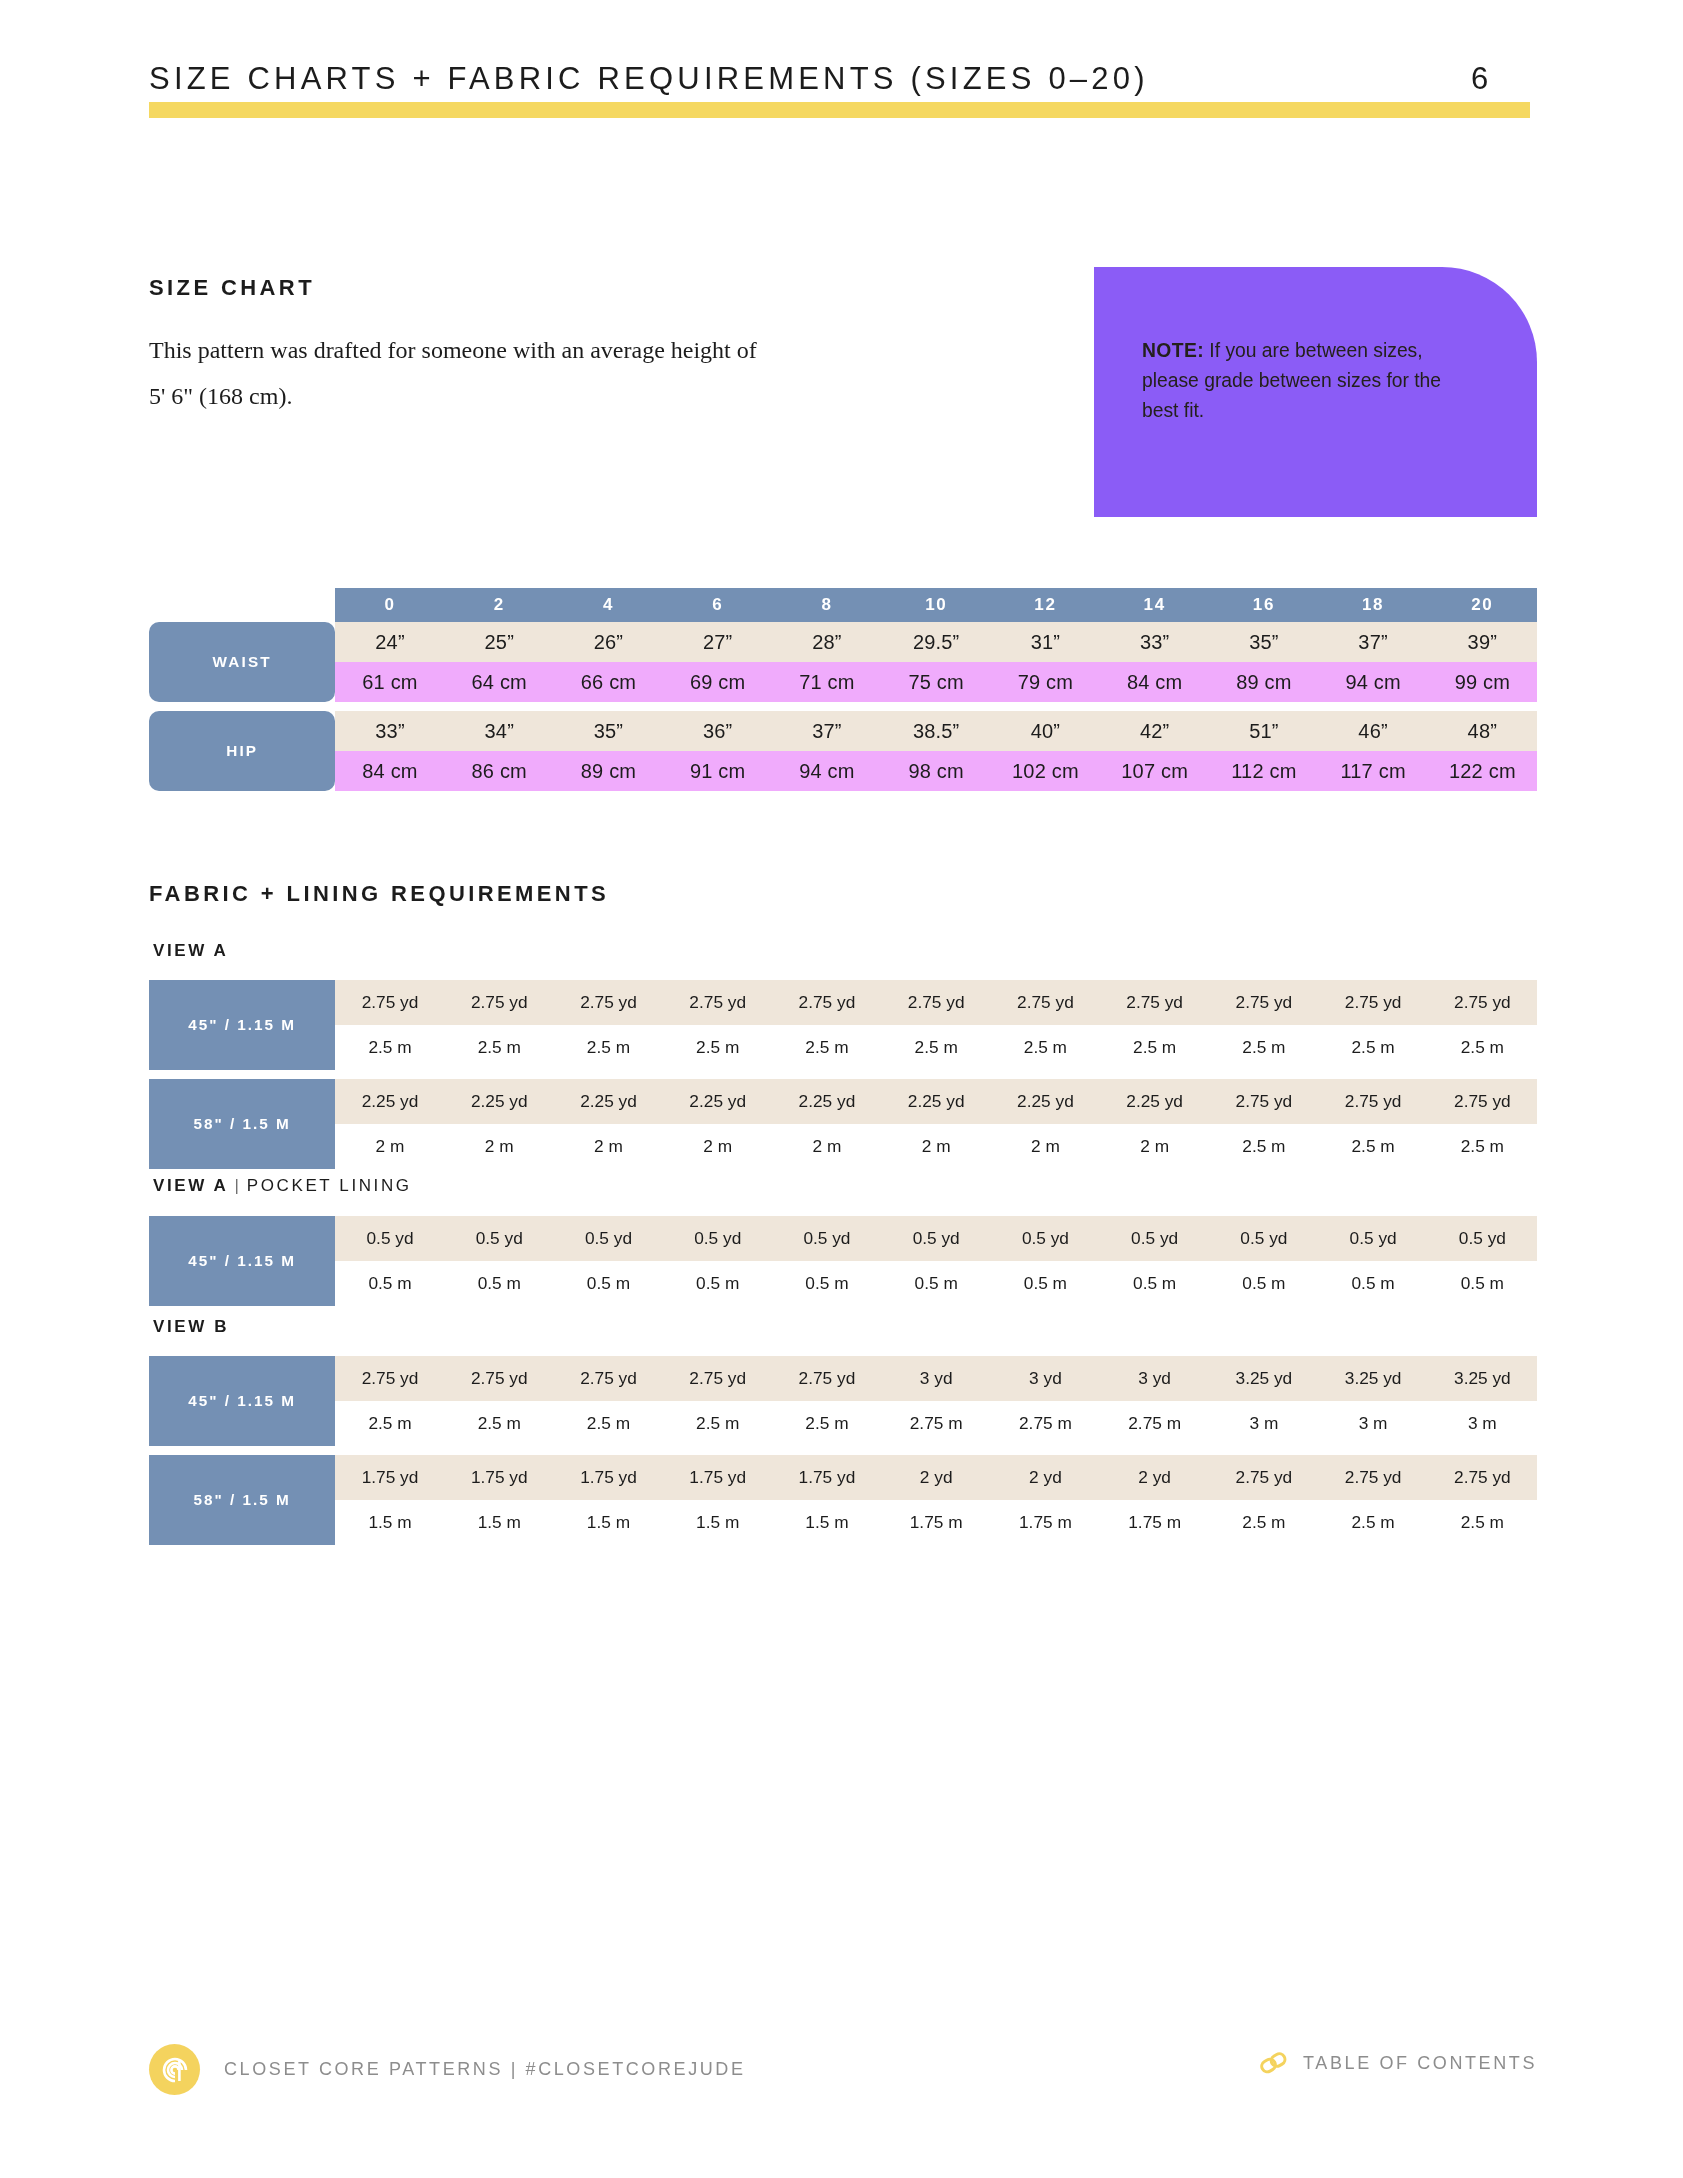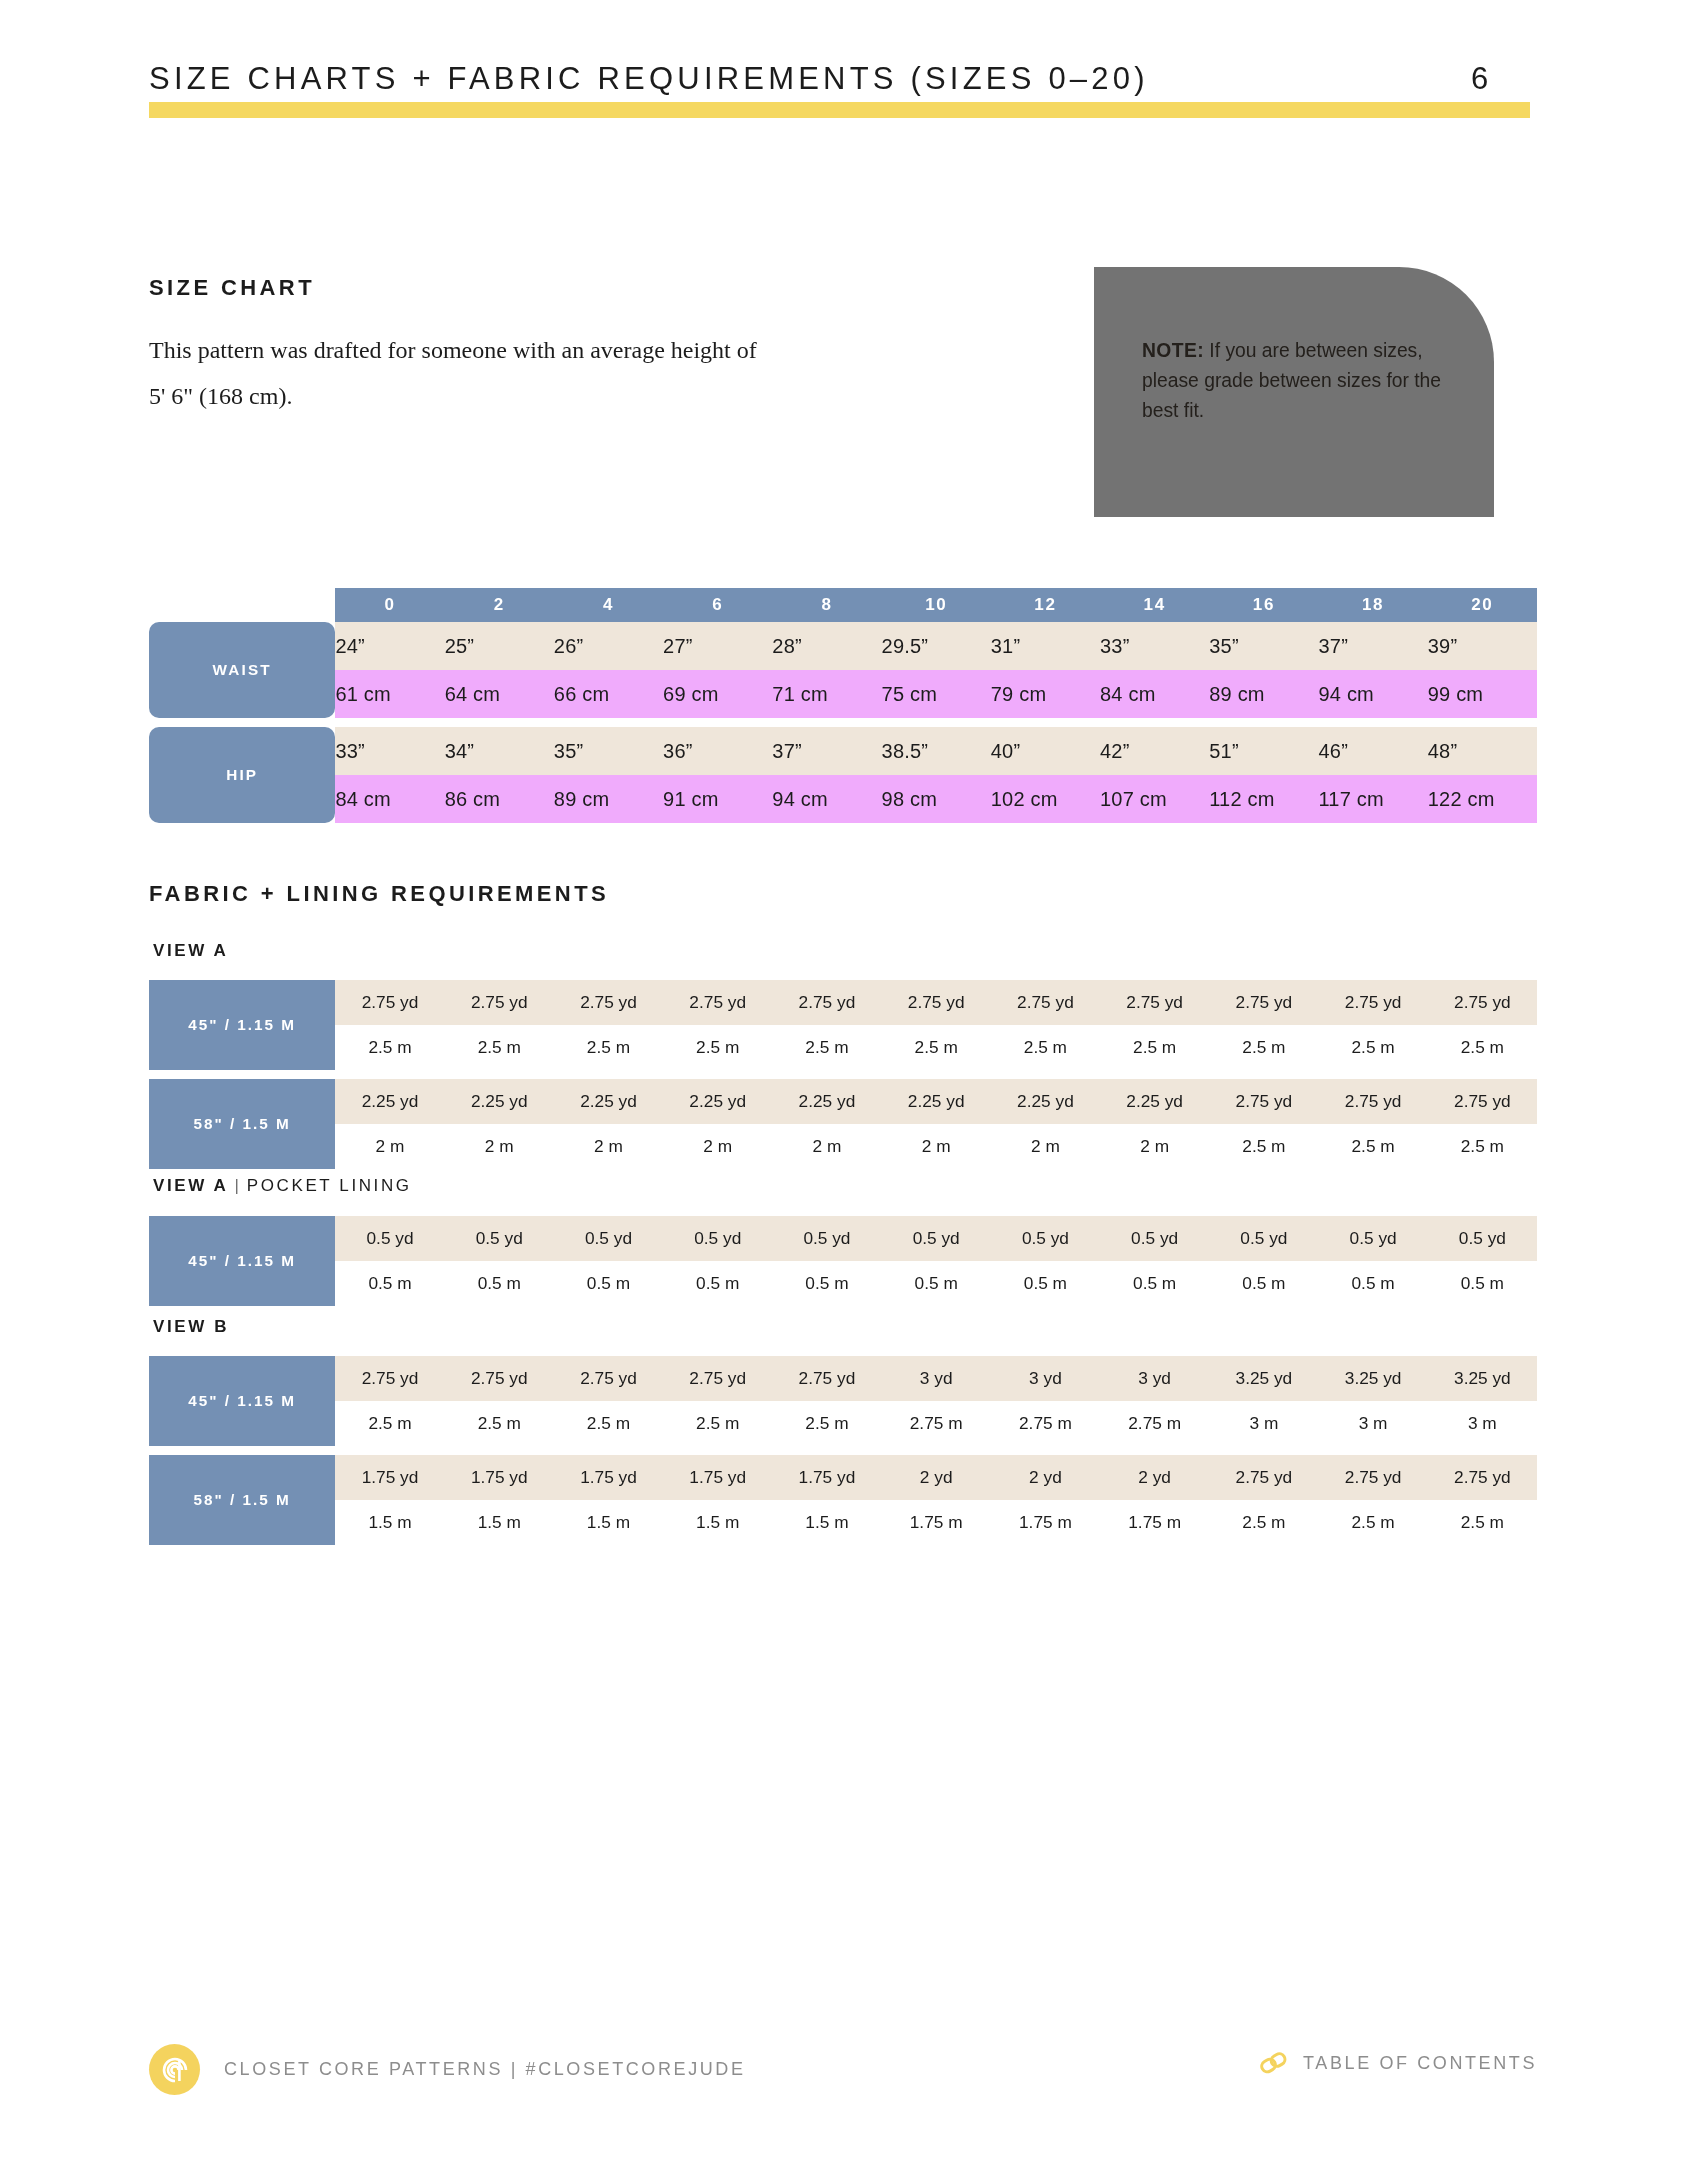--- a/index.html
+++ b/index.html
@@ -76,23 +76,23 @@
     font-size: 24px;
     line-height: 46px;
     color: #1c1c1c;
   }
 
   
   .note-box {
     position: absolute;
     left: 1094px;
     top: 267px;
-    width: 400px;
+    width: 443px;
     height: 250px;
-    background: #737373;
+    background: #8b5cf6;
     border-top-right-radius: 95px;
   }
   .note-text {
     position: absolute;
     left: 48px;
     top: 69px;
     width: 307px;
     font-size: 19.3px;
     line-height: 30px;
     color: #24201c;
@@ -131,24 +131,24 @@
     color: #ffffff;
     font-size: 15.3px;
     letter-spacing: 2.2px;
     font-weight: 700;
     text-align: center;
     vertical-align: middle;
     border-radius: 10px;
   }
 
   .cell {
-    text-align: left;
+    text-align: center;
     vertical-align: middle;
     font-size: 20px;
-    height: 48px;
+    height: 40px;
     color: #1c1c1c;
     letter-spacing: 0.2px;
   }
   .cell.shade { background: #efe6da; }
   .cell.plain { background: #f0abfc; }
 
   .gap-row td { height: 9px; background: #ffffff; }
 
   
   #size-table { top: 588px; }

